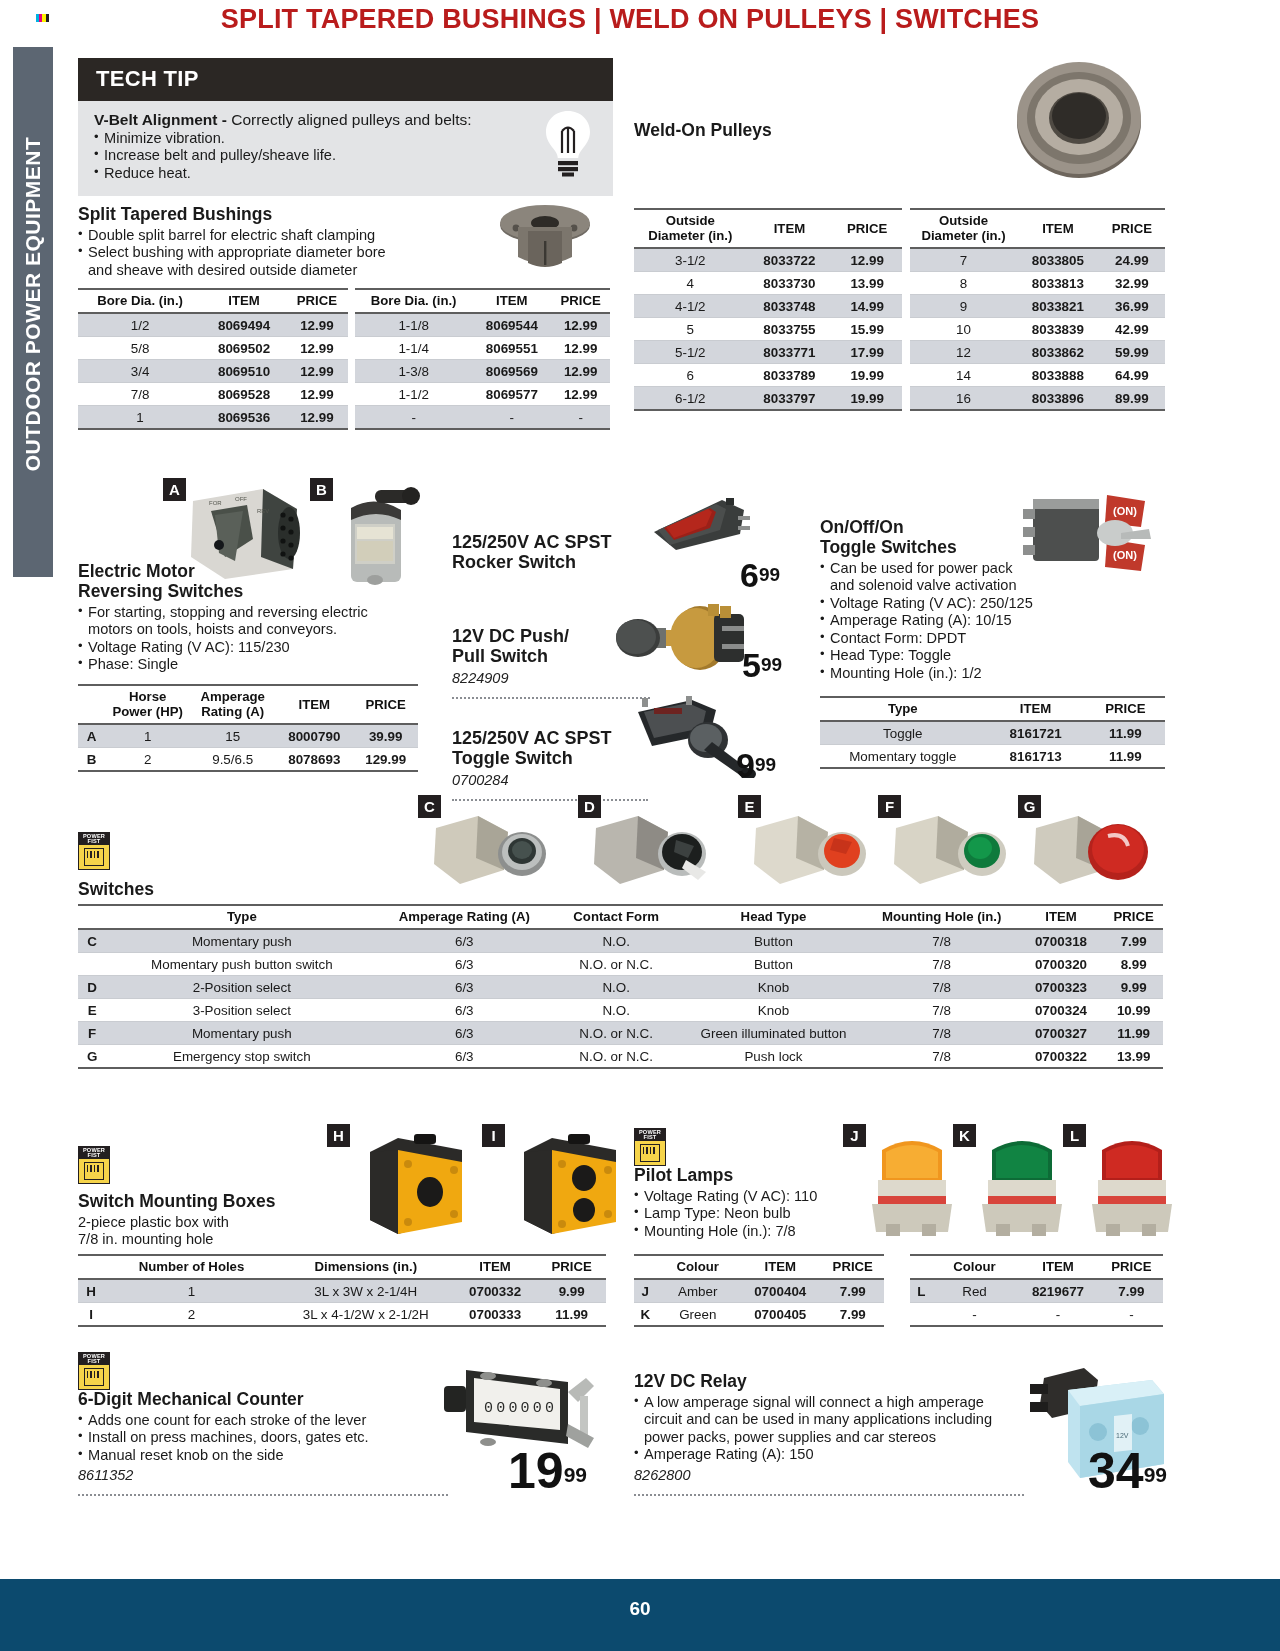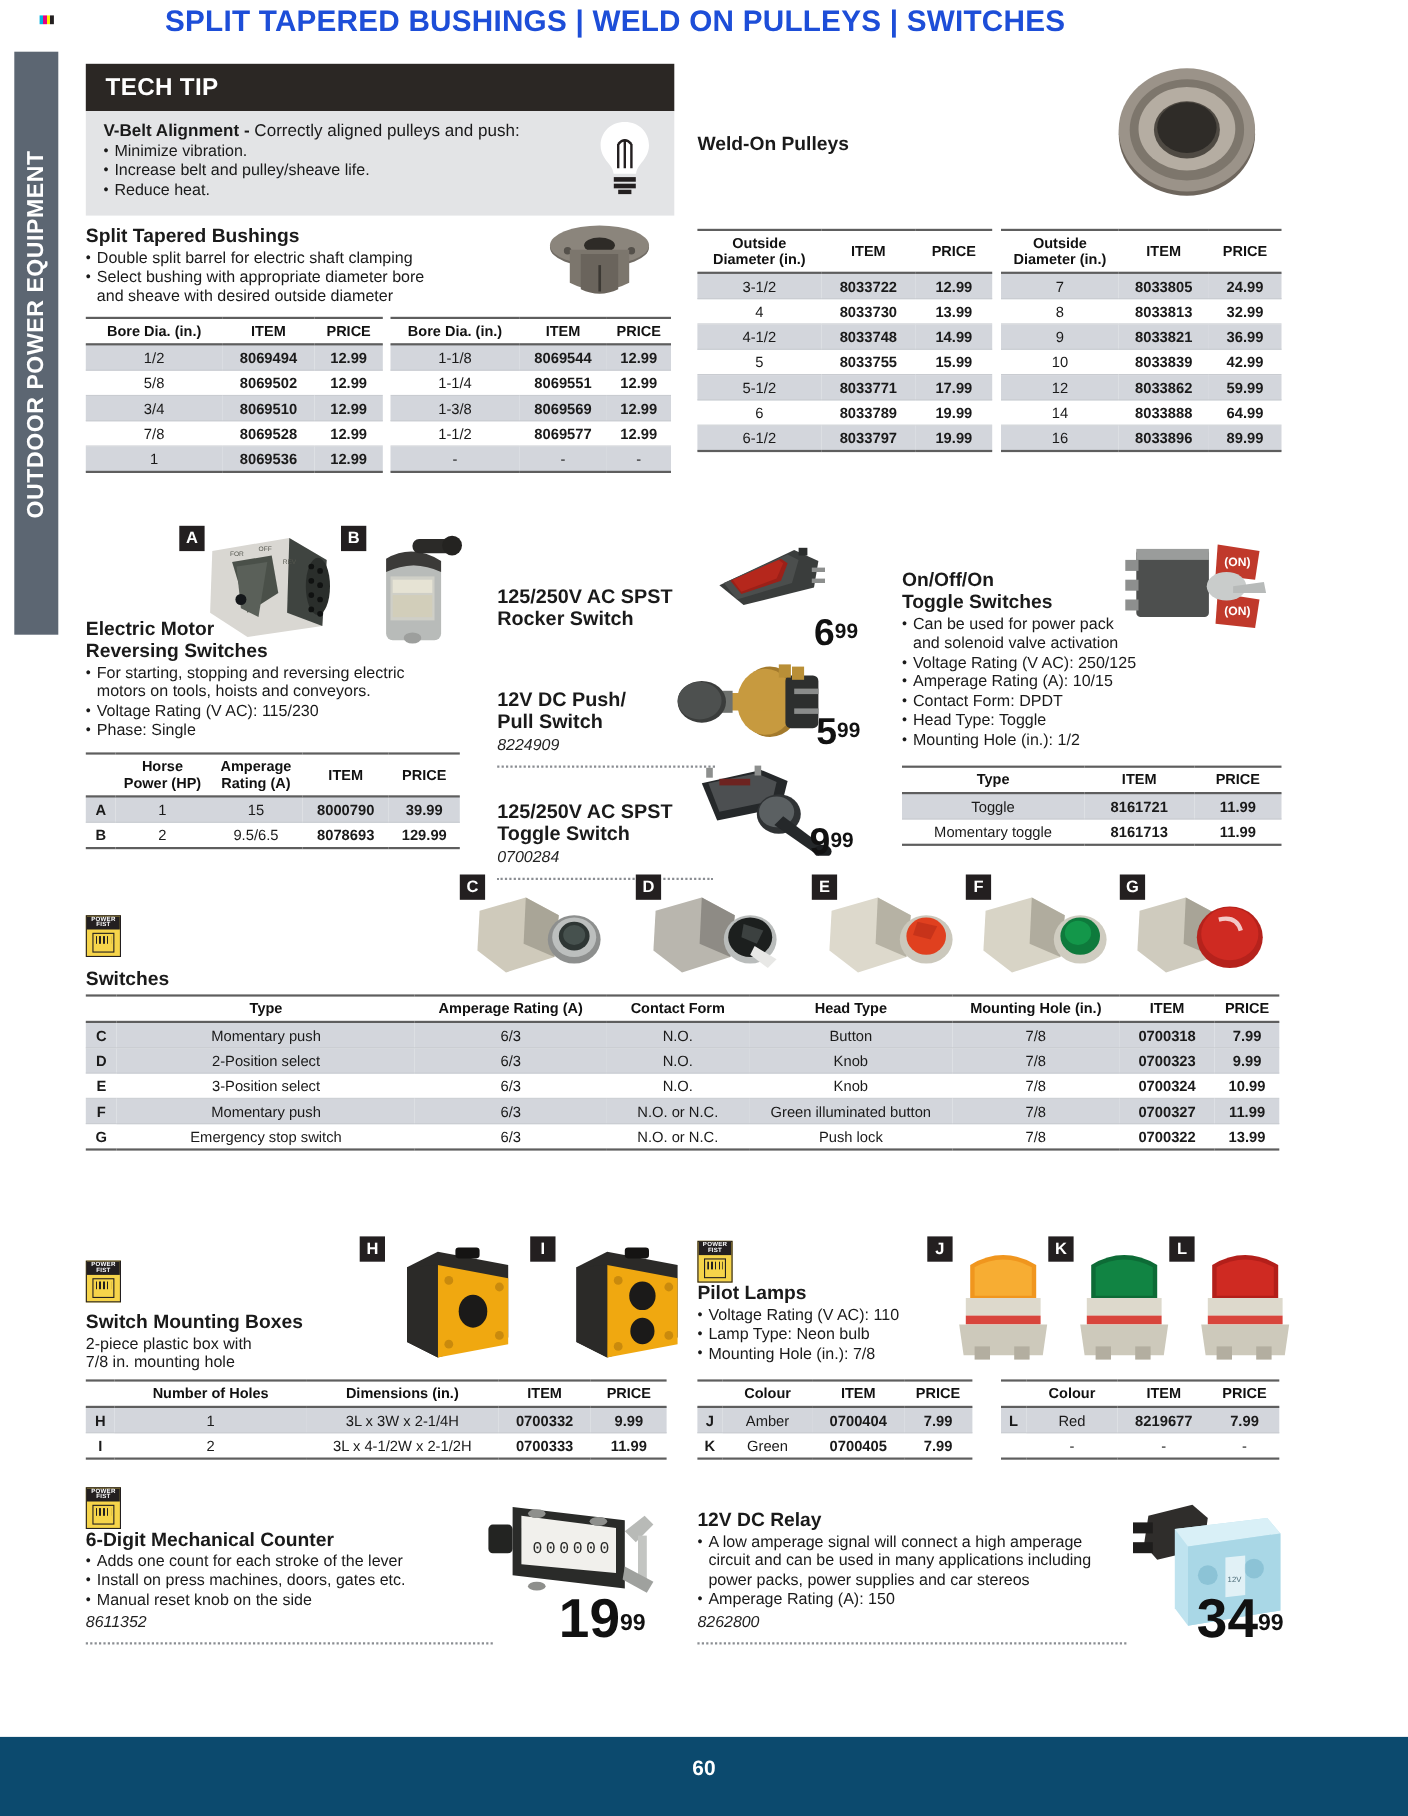--- a/index.html
+++ b/index.html
@@ -12,22 +12,23 @@
     position:relative;
     overflow:hidden;
   }
 
   
   .page-header{
     position:absolute; left:0; top:0; width:1280px; height:40px;
   }
   .page-title{
     position:absolute; left:150px; top:4px; width:960px;
+    text-align:center;
     font-size:27px; font-weight:bold; letter-spacing:.2px;
-    color:#1d4ed8;
+    color:#b91c1c;
   }
   .color-bar{
     position:absolute; left:36px; top:14px; width:13px; height:8px;
     background:linear-gradient(to right,#00b2e2 0 25%,#e6007e 25% 50%,#fff200 50% 75%,#231f20 75% 100%);
   }
 
   
   .side-tab{
     position:absolute; left:13px; top:47px; width:40px; height:530px;
     background:#5c6672;
@@ -141,21 +142,21 @@
 </div>
 
 <div class="side-tab">
   <span>OUTDOOR POWER EQUIPMENT</span>
 </div>
 
 <div class="techtip">
   <div class="bar">TECH TIP</div>
   <div class="body">
     <div class="lead">
-      <b>V-Belt Alignment - </b><span>Correctly aligned pulleys and push:</span>
+      <b>V-Belt Alignment - </b><span>Correctly aligned pulleys and belts:</span>
     </div>
     <ul class="bul">
       <li>Minimize vibration.</li>
       <li>Increase belt and pulley/sheave life.</li>
       <li>Reduce heat.</li>
     </ul>
     <svg class="bulb" viewBox="0 0 62 70">
       <path d="M31 4 C18 4 9 13.5 9 25 c0 8 4.5 13 8 17.5 c2.5 3.2 3.5 5.5 3.8 8.5 h20.4 c.3-3 1.3-5.3 3.8-8.5 C48.5 38 53 33 53 25 C53 13.5 44 4 31 4 Z" fill="#ffffff"></path>
       <rect x="21" y="54" width="20" height="4.2" fill="#231f20"></rect>
       <rect x="21" y="60" width="20" height="4.2" fill="#231f20"></rect>
@@ -679,20 +680,30 @@
       <tr class="alt">
           <td class="lab-alt">C</td>
           <td>Momentary push</td>
           <td>6/3</td>
           <td>N.O.</td>
           <td>Button</td>
           <td>7/8</td>
           <td class="b">0700318</td>
           <td class="b">7.99</td>
         </tr>
+      <tr>
+          <td class="lab"></td>
+          <td>Momentary push button switch</td>
+          <td>6/3</td>
+          <td>N.O. or N.C.</td>
+          <td>Button</td>
+          <td>7/8</td>
+          <td class="b">0700320</td>
+          <td class="b">8.99</td>
+        </tr>
       <tr class="alt">
           <td class="lab-alt">D</td>
           <td>2-Position select</td>
           <td>6/3</td>
           <td>N.O.</td>
           <td>Knob</td>
           <td>7/8</td>
           <td class="b">0700323</td>
           <td class="b">9.99</td>
         </tr>

